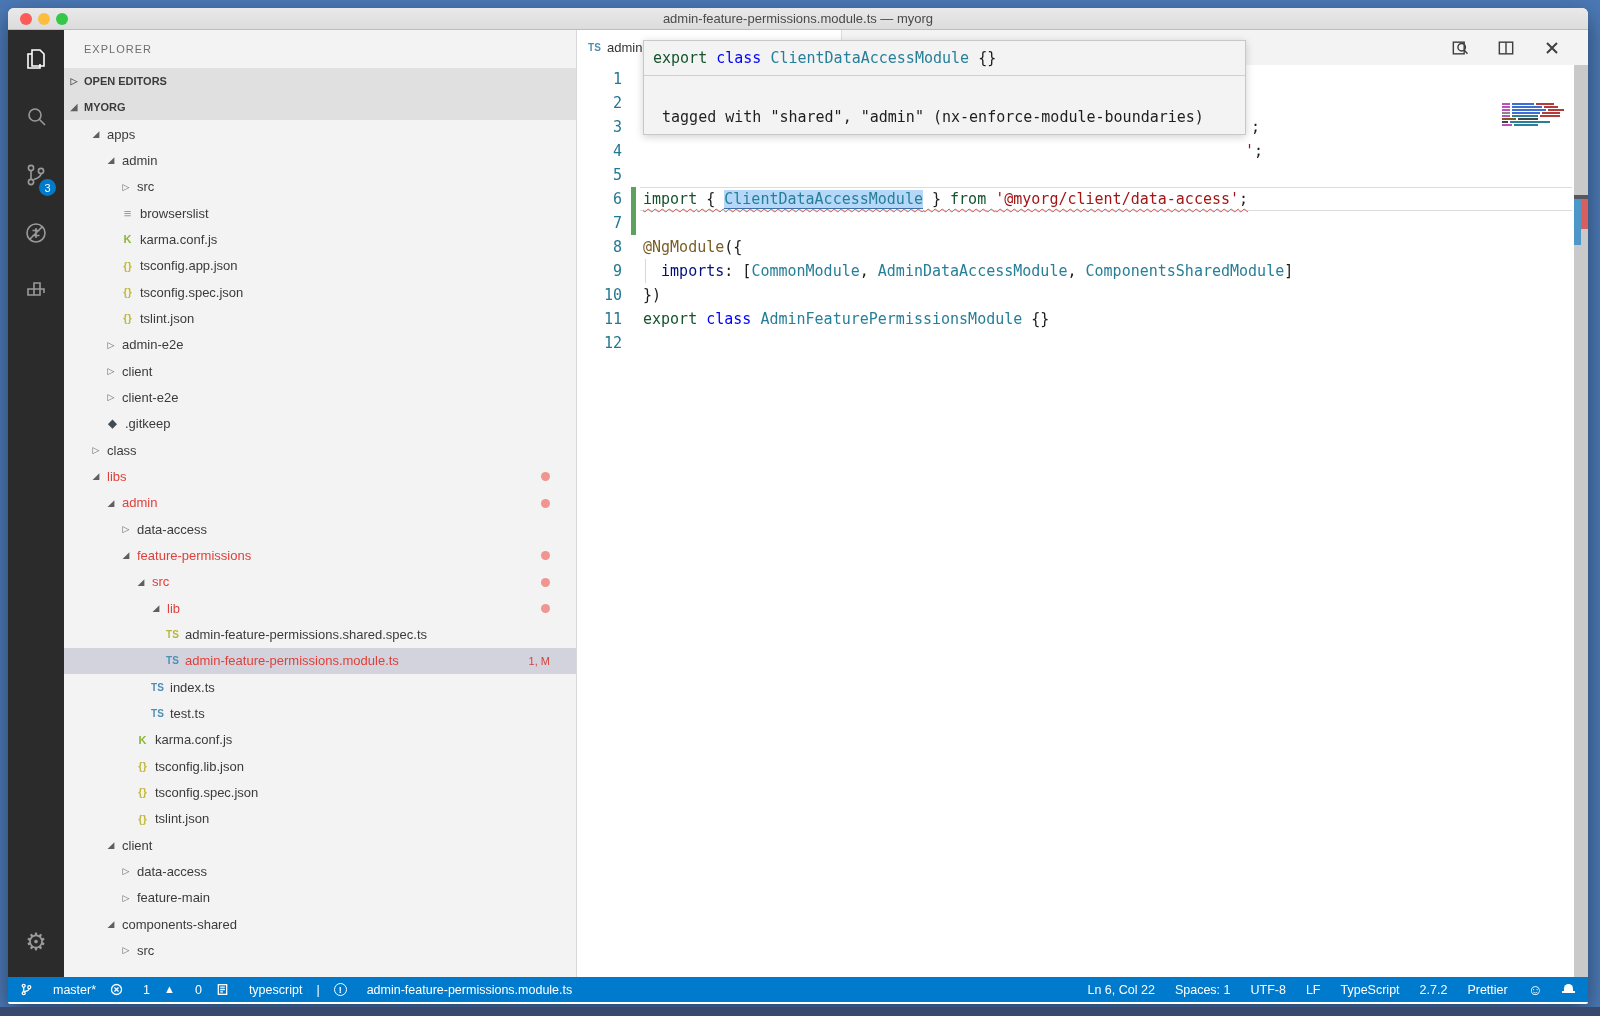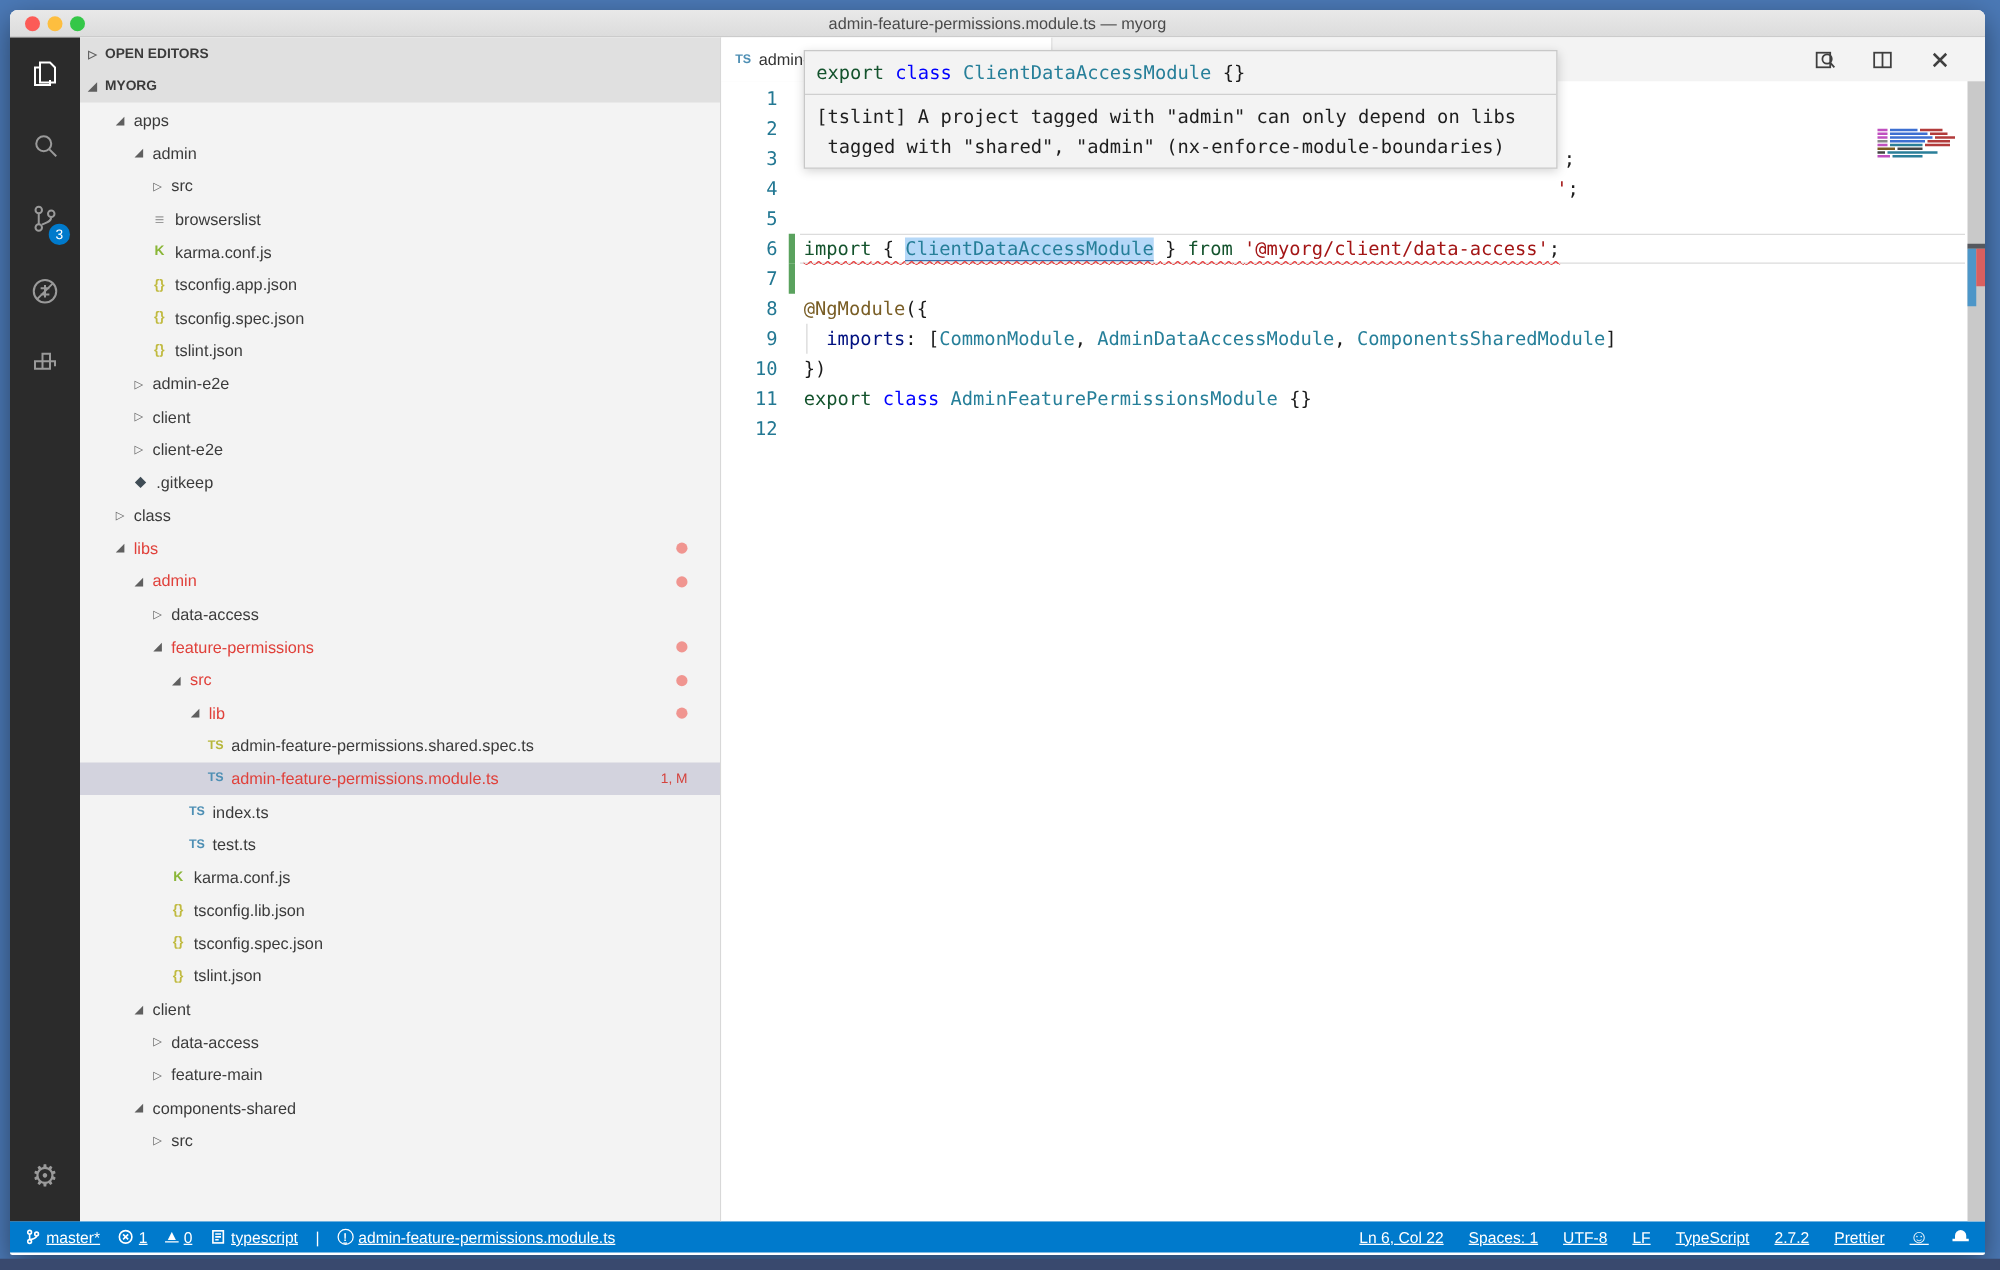--- a/index.html
+++ b/index.html
@@ -81,21 +81,21 @@
   .mm-row { height:2px; margin-bottom:1px; display:flex; }
   .mm-seg { height:2px; margin-right:2px; }
   #ruler { position:absolute; right:0; top:0; bottom:0; width:14px; background:#c9c9c9; z-index:6; }
   #ruler .rm-cap { position:absolute; top:130px; left:0; width:14px; height:4px; background:#55585e; }
   #ruler .rm-blue{ position:absolute; top:134px; left:0; width:7px; height:46px; background:#4d96c8; }
   #ruler .rm-red { position:absolute; top:134px; left:7px; width:7px; height:30px; background:#d95f5f; }
 
   
   #statusbar { height:25px; flex:0 0 25px; background:#007acc; color:#fff; display:flex; align-items:center;
     font-size:12.5px; padding:0 14px 0 12px; margin-bottom:2px; }
-  .sb-item { display:flex; align-items:center; gap:4px; margin-right:14px; cursor:pointer; white-space:nowrap;text-decoration:underline; }
+  .sb-item { display:flex; align-items:center; gap:20px; margin-right:14px; cursor:pointer; white-space:nowrap; }
   .sb-right { margin-left:auto; display:flex; align-items:center; }
   .sb-right .sb-item { margin-right:0; margin-left:20px; }
   .sb-item svg { width:13px; height:13px; stroke:#fff; fill:none; stroke-width:1.4; }
   .circ-bang { display:inline-flex; width:13px; height:13px; border:1px solid #fff; border-radius:50%; align-items:center; justify-content:center; font-size:9px; font-weight:bold; }
   .warn-tri { font-size:11px; line-height:1; }
   .smiley { font-size:15px; line-height:1; }
   .bell { position:relative; width:11px; height:11px; }
   .bell::before { content:""; position:absolute; left:1px; top:0; width:9px; height:8px; background:#fff; border-radius:5px 5px 0 0; }
   .bell::after { content:""; position:absolute; left:-1px; top:7px; width:13px; height:2px; background:#fff; }
 </style>
@@ -143,20 +143,21 @@
           <svg viewBox="0 0 26 26">
             <path d="M5 11h6v6H5zM11 5h6v6h-6zM11 11h6v6h-6zM17 11h4v4"></path>
           </svg>
         </div>
         <div class="act-item" id="act-bottom">
           <span class="gear-glyph">⚙</span>
         </div>
       </div>
 
     <div id="sidebar">
+      <div id="explorer-title">EXPLORER</div>
       <div id="sections">
           <div class="section-header">
             <span class="tw">▷</span>
             <span>OPEN EDITORS</span>
           </div>
           <div class="section-header">
             <span class="tw">◢</span>
             <span>MYORG</span>
           </div>
         </div>
@@ -387,21 +388,21 @@
           </div>
         <div id="ruler">
           <div class="rm-cap"></div>
           <div class="rm-blue"></div>
           <div class="rm-red"></div>
         </div>
       </div>
 
       <div id="tooltip">
         <div class="tt-sec" id="tt-sig"><span class="tk-kw">export </span><span class="tk-cls">class </span><span class="tk-type">ClientDataAccessModule </span><span class="tk-pun">{}</span></div>
-        <div class="tt-sec"><span>[tslint] A project tagged with "admin" can only depend on libs</span><br><span> tagged with "shared", "admin" (nx-enforce-module-boundaries)</span></div>
+        <div class="tt-sec"><br><span> tagged with "shared", "admin" (nx-enforce-module-boundaries)</span></div>
       </div>
     </div>
   </div>
 
   <div id="statusbar">
       <span class="sb-item">
         <span style="display: inline-flex;">
           <svg viewBox="0 0 14 14">
             <circle cx="4" cy="3" r="1.6"></circle>
             <circle cx="4" cy="11" r="1.6"></circle>

